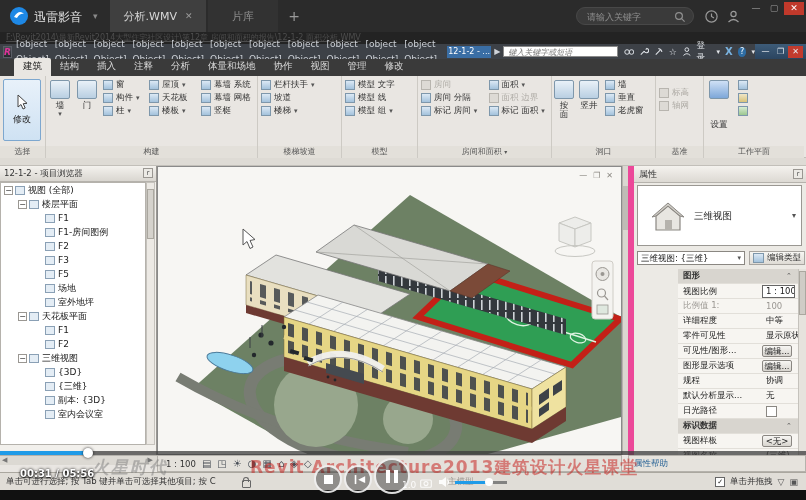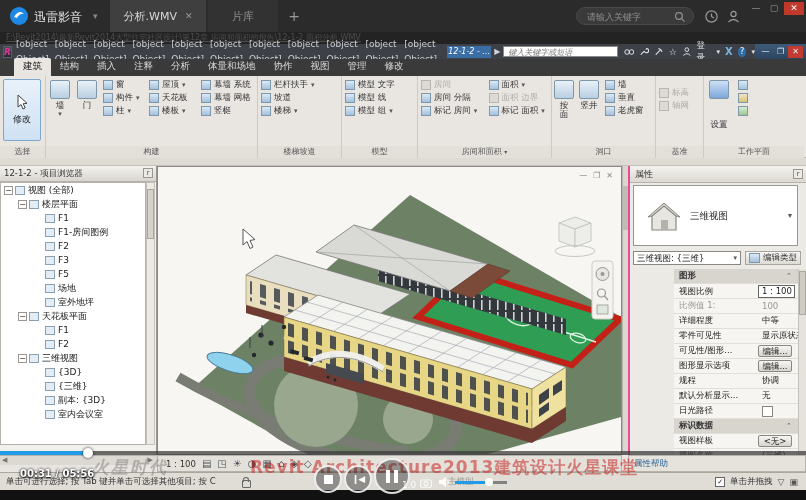--- a/index.html
+++ b/index.html
@@ -31,21 +31,21 @@
   #pathline{left:0;top:32px;width:806px;height:12px;background:#232323;color:#4d4d4d;font-size:8px;line-height:12px;padding-left:6px;white-space:nowrap;overflow:hidden;box-sizing:border-box;text-decoration:underline;}
 
   
   #revit{left:0;top:44px;width:806px;height:446px;background:#e9e6e2;}
 
   
   #rtitle{left:0;top:0;width:806px;height:15px;background:#3d4147;display:flex;align-items:center;}
   #rlogo{width:14px;height:12px;margin:0 4px 0 3px;background:linear-gradient(#4a4e55,#26282c);border:1px solid #5a5e66;color:#d39;font-size:9px;font-weight:bold;font-style:italic;text-align:center;line-height:11px;box-sizing:border-box;}
   #qat{display:flex;gap:6px;color:#ccd0d6;font-size:9px;line-height:15px;}
   #qat span{cursor:default;}
-  #rdoc{margin-left:10px;width:88px;height:12px;background:#3a6ea5;color:#fff;font-size:8px;text-align:center;line-height:12px;font-style:italic;}
+  #rdoc{margin-left:10px;width:88px;height:12px;background:#3a6ea5;color:#fff;font-size:8px;text-align:center;line-height:12px;}
   #rdoc-next{color:#cfd3d9;font-size:8px;margin:0 3px;}
   #rsearch{width:222px;height:11px;background:#fff;border:1px solid #8a8a8a;font-size:8px;font-style:italic;color:#777;line-height:11px;padding-left:4px;box-sizing:border-box;}
   #rticons{display:flex;align-items:center;gap:5px;margin-left:6px;color:#e3e6ea;font-size:9px;}
   #rticons .lbl{font-size:8.5px;}
   #x-logo{color:#7ab3e0;font-weight:bold;font-size:10px;}
   #help-q{width:10px;height:10px;border-radius:50%;background:#2e6da4;color:#fff;font-size:8px;text-align:center;line-height:10px;}
   #rwin{margin-left:auto;height:15px;display:flex;align-items:center;background:linear-gradient(#3d5b78,#2b4560);padding:0 3px;}
   #rwin span{width:15px;height:12px;font-size:8px;color:#e8ecf2;text-align:center;line-height:12px;}
   #rwin .close{background:#c23b2e;}
 
@@ -94,21 +94,21 @@
 
   
   #canvas{left:157px;top:122px;width:465px;height:289px;background:#f7f6f3;border:1px solid #8a8a8a;box-sizing:border-box;}
   #canvas-win{position:absolute;right:8px;top:4px;display:flex;gap:6px;color:#8d8a84;font-size:8px;}
 
   
   #cvscroll{left:622px;top:122px;width:6px;height:289px;background:#dad7d1;border-left:1px solid #b5b2ac;box-sizing:border-box;}
   #cvscroll .thumb{position:absolute;left:0;top:20px;width:5px;height:44px;background:#bfbcb6;}
 
   
-  #props{left:628px;top:122px;width:178px;height:289px;background:#eceae5;border-left:2px solid #ec4899;box-sizing:border-box;}
+  #props{left:628px;top:122px;width:178px;height:289px;background:#eceae5;border-left:6px solid #ec4899;box-sizing:border-box;}
   #props-title{height:16px;font-size:9px;color:#333;line-height:16px;padding-left:5px;background:linear-gradient(#f4f2ee,#dcd9d3);border-bottom:1px solid #b5b2ac;position:relative;}
   #props-title .bx{position:absolute;right:3px;top:3px;width:10px;height:10px;border:1px solid #9a9792;font-size:7px;text-align:center;line-height:9px;color:#555;background:#eceae5;box-sizing:border-box;}
   #typebox{position:absolute;left:3px;top:19px;width:165px;height:61px;background:#fff;border:1px solid #9a9792;box-sizing:border-box;}
   #typebox .tname{position:absolute;left:56px;top:24px;font-size:9.5px;color:#222;}
   #typebox .tcaret{position:absolute;right:5px;top:25px;font-size:8px;color:#555;}
   #selrow{position:absolute;left:3px;top:84px;width:172px;height:16px;display:flex;align-items:center;gap:4px;}
   #typesel{width:108px;height:14px;background:#fff;border:1px solid #8a8782;font-size:8.5px;color:#222;line-height:13px;padding:0 3px;display:flex;justify-content:space-between;box-sizing:border-box;}
   #edittype{height:14px;display:flex;align-items:center;gap:3px;font-size:8.5px;color:#333;padding:0 3px;background:linear-gradient(#f7f6f3,#dedbd5);border:1px solid #a8a5a0;box-sizing:border-box;}
   #edittype .eti{width:11px;height:10px;background:linear-gradient(#dce9f5,#a3c2dc);border:1px solid #7e97ab;box-sizing:border-box;}
   #pgrid{position:absolute;left:0;top:103px;right:8px;bottom:0;background:#f7f5f1;overflow:hidden;margin-left:44px;}

